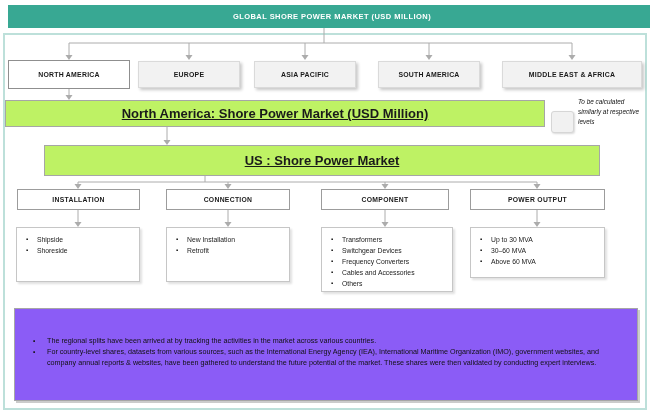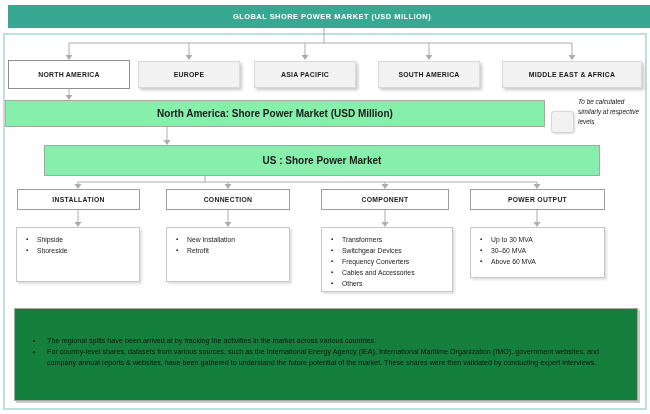--- a/index.html
+++ b/index.html
@@ -36,23 +36,23 @@
     left:8px;top:60px;width:122px;height:29px;background:#ffffff;
     border:1px solid #8F8F8F;box-shadow:none;z-index:2;
   }
   #region-europe{left:138px;width:102px;}
   #region-asia{left:254px;width:102px;}
   #region-southamerica{left:378px;width:102px;}
   #region-mea{left:502px;width:140px;}
 
   
   .levelbox{
-    background:#86efac;border:1px solid #A6A6A6;
+    background:#bef264;border:1px solid #A6A6A6;
     display:flex;align-items:center;justify-content:center;
-    font-size:10px;font-weight:700;text-align:center;
+    font-size:13px;font-weight:700;text-align:center;text-decoration:underline;
   }
   #na-market{left:5px;top:100px;width:540px;height:27px;}
   #us-market{left:44px;top:145px;width:556px;height:31px;text-align:center;}
 
   
   #legend-swatch{
     left:551px;top:111px;width:23px;height:22px;background:#F1F1F1;
     border:1px solid #D6D6D6;border-radius:3px;box-shadow:1px 1px 2px rgba(0,0,0,.15);
   }
   #side-note{
@@ -83,21 +83,21 @@
   .seglist ul{margin:0;padding:0;list-style:none;}
   .seglist li{
     font-size:6.8px;line-height:1.62;padding-left:14px;position:relative;
   }
   .seglist li::before{
     content:"▪";position:absolute;left:3px;top:0;font-size:6.2px;color:#111;
   }
 
   
   #note-box{
-    left:14px;top:308px;width:624px;height:93px;background:#15803d;
+    left:14px;top:308px;width:624px;height:93px;background:#8b5cf6;
     border:1px solid #A6A6A6;box-shadow:2px 2px 0 rgba(160,160,160,.55);
     padding:27px 16px 0 10px;
   }
   #note-box ul{margin:0;padding:0;list-style:none;}
   #note-box li{
     font-size:7.2px;line-height:1.5;padding-left:22px;position:relative;color:#111;
   }
   #note-box li::before{
     content:"▪";position:absolute;left:8px;top:0;font-size:6.4px;color:#111;
   }

